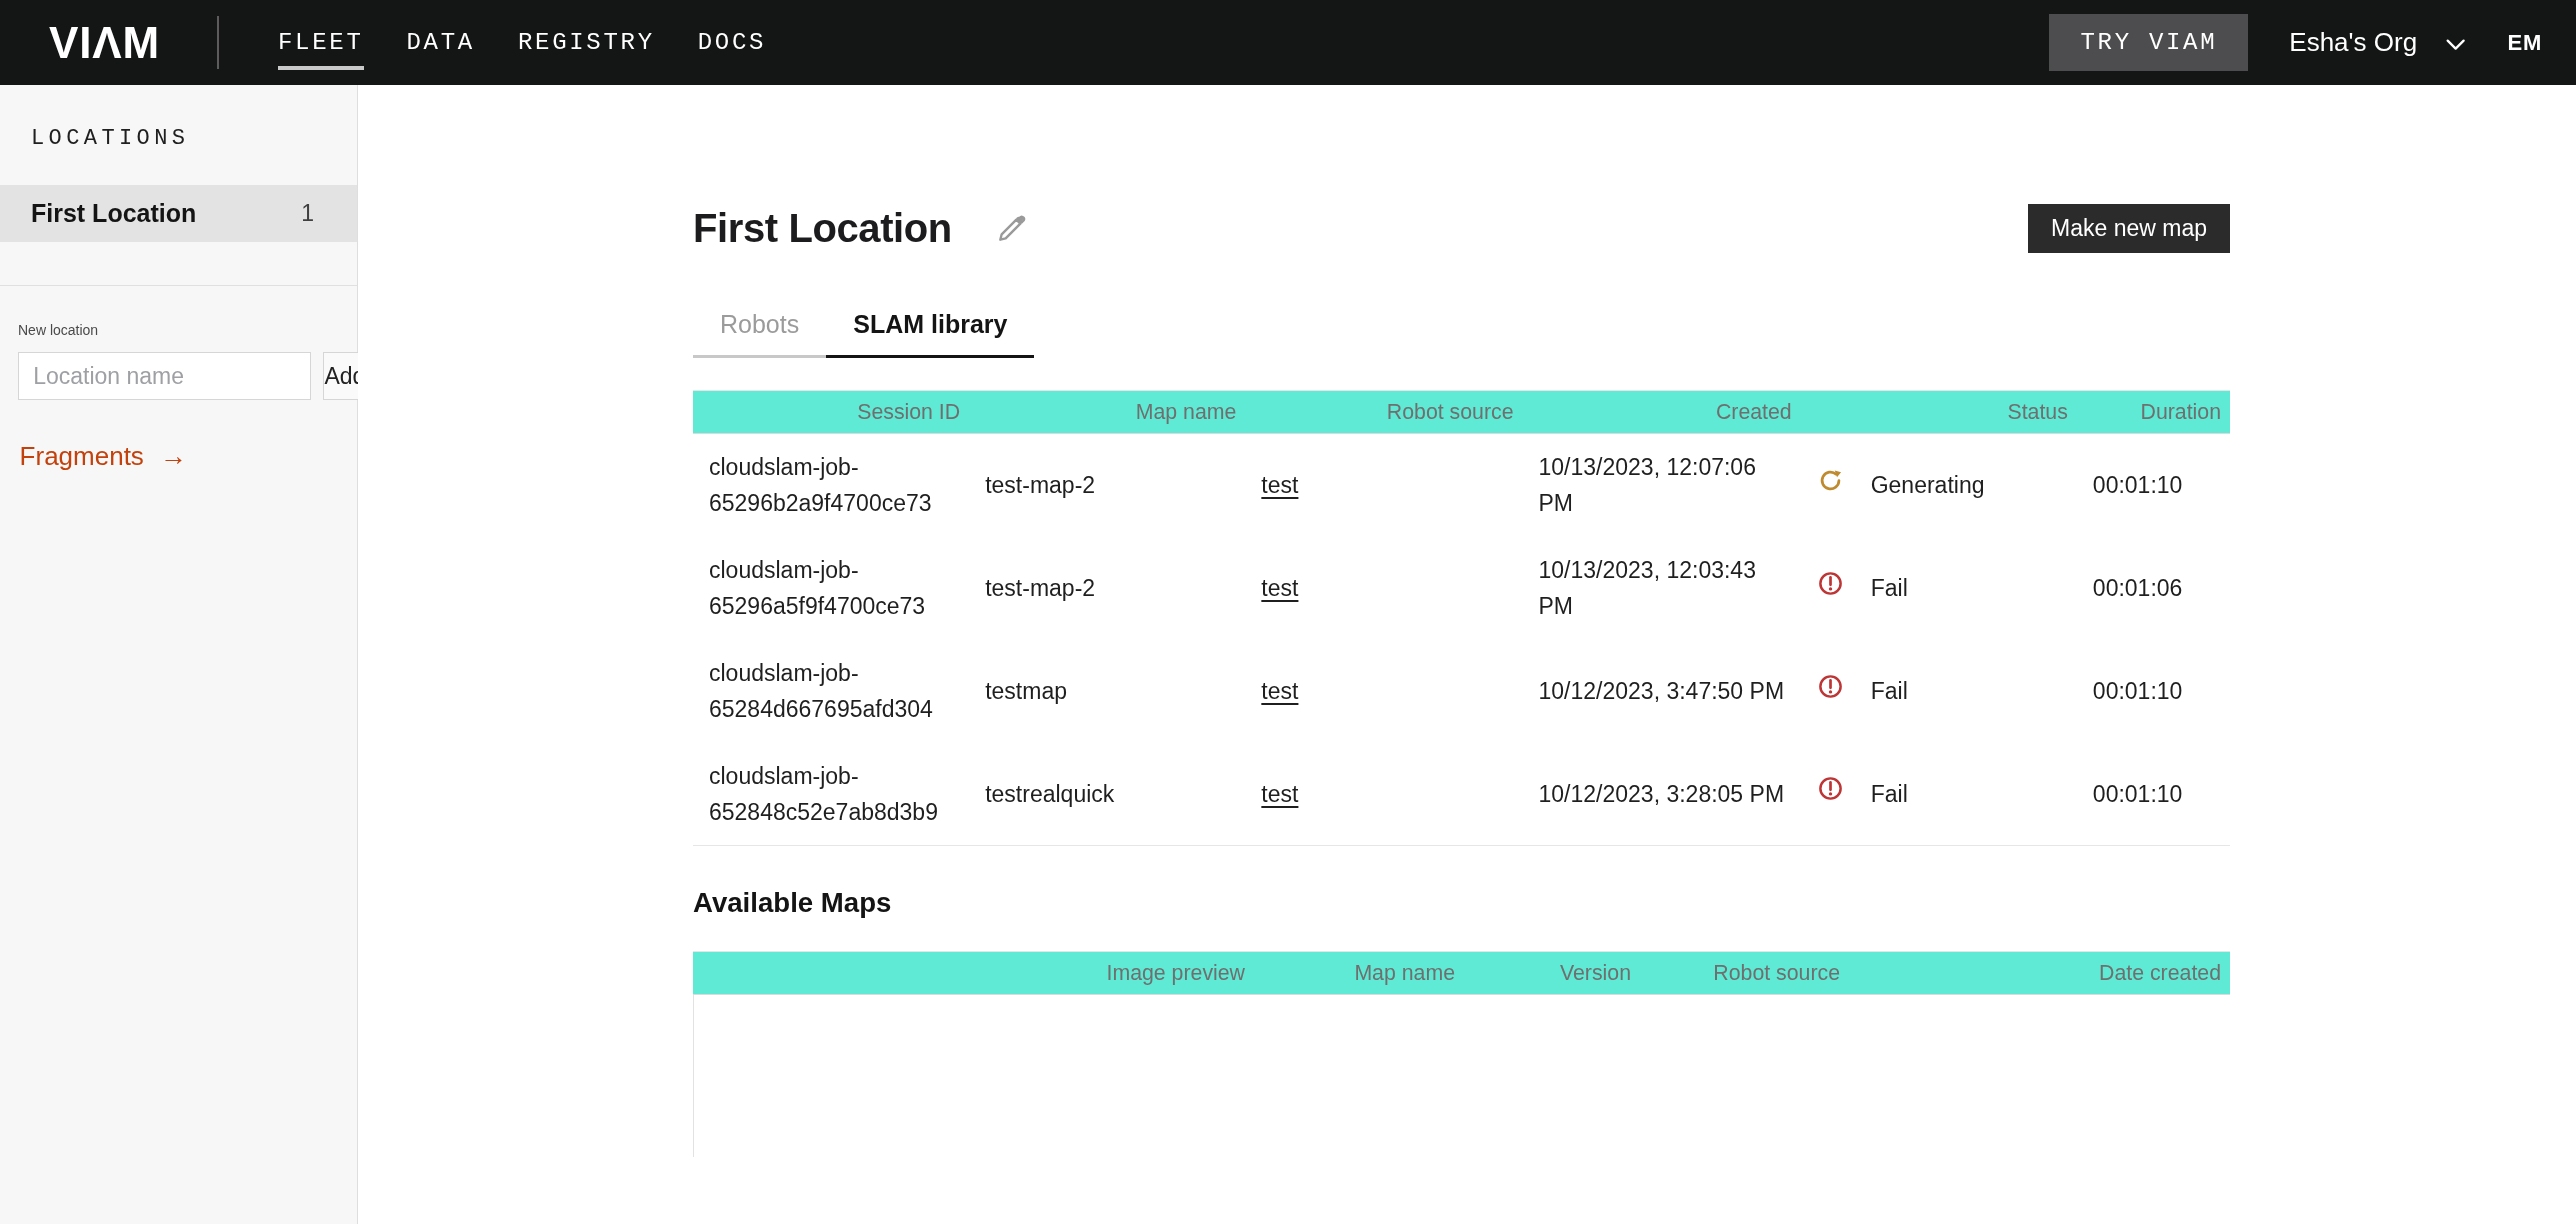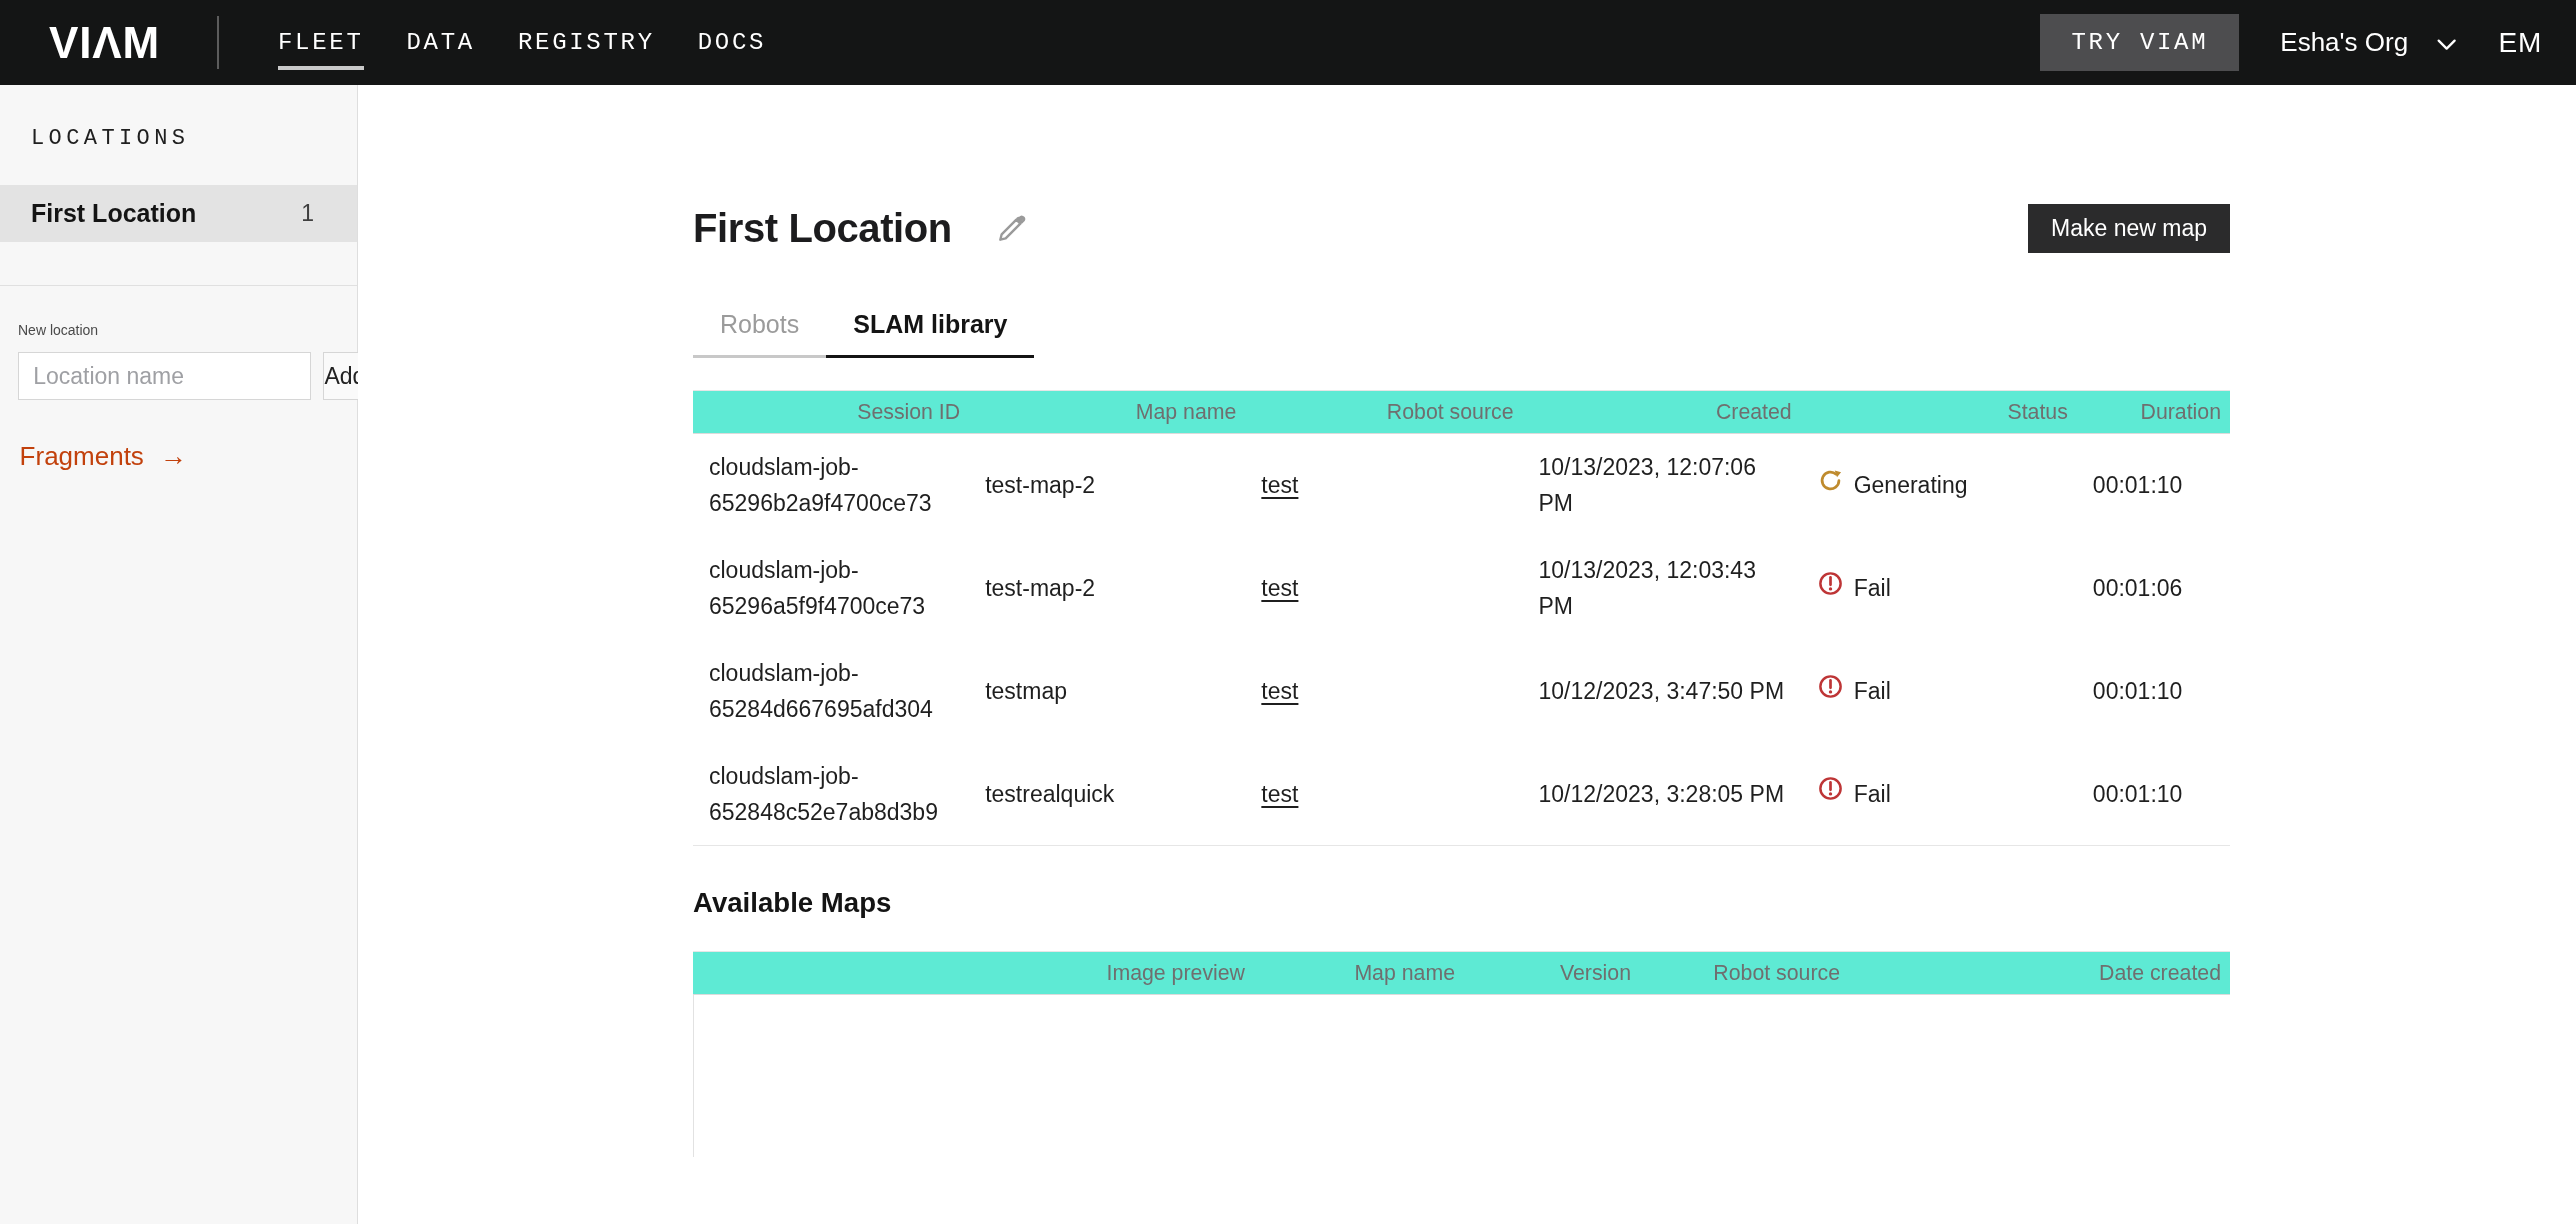--- a/index.html
+++ b/index.html
@@ -15,21 +15,21 @@
   .nav-link { position:relative; font-family:"Liberation Mono","DejaVu Sans Mono",monospace;
               font-size:24px; letter-spacing:2.7px; color:#fff; line-height:85px;
               margin-right:43px; text-decoration:none; cursor:pointer; }
   .nav-link.active::after { content:""; position:absolute; left:0; right:0; bottom:15px;
               height:3.6px; background:#c9c9c9; }
   .nav-right { margin-left:auto; display:flex; align-items:center; gap:41px; }
   .try-viam { background:#4d4d4f; color:#fff; border:none; cursor:pointer;
               font-family:"Liberation Mono","DejaVu Sans Mono",monospace;
               font-size:24px; letter-spacing:2.7px; padding:15px 31px; }
   .org { display:flex; align-items:center; gap:28px; font-size:26px; cursor:pointer; }
-  .avatar { font-size:28px; font-weight:400; letter-spacing:0.9px; cursor:pointer; margin-right:14.2px; }
+  .avatar { font-size:22px; font-weight:700; letter-spacing:0.9px; cursor:pointer; margin-right:14.2px; }
 
   
   .page { display:flex; height:1140px; }
 
   
   .sidebar { width:358px; flex-shrink:0; background:#f7f7f7; border-right:1.8px solid #dedede; }
   .side-heading { font-family:"Liberation Mono","DejaVu Sans Mono",monospace;
                   font-size:22px; letter-spacing:4.4px; color:#202020; margin:41px 0 0 31px; }
   .loc-row { margin-top:34px; height:57px; background:#e3e3e3; display:flex; align-items:center;
              justify-content:space-between; padding:0 43px 0 31px; cursor:pointer; }
@@ -66,21 +66,21 @@
   .section-heading { margin-top:36px; font-size:27.6px; font-weight:700; color:#141414; }
 
   table { border-collapse:collapse; table-layout:fixed; width:1537px; margin-top:32px; }
   th { background:#5eead4; border-top:0.9px solid #e6e6e6; border-bottom:0.9px solid #dbdbdb;
        height:43px; font-weight:400; font-size:21.3px; color:#6f6f6f; text-align:right;
        padding:0 9px 0 16px; }
   td { height:103px; font-size:23px; color:#1f1f1f; padding:0 9px 0 16px;
        vertical-align:middle; line-height:36px; overflow:hidden; }
   tbody tr:last-child td { border-bottom:0.9px solid #e6e6e6; }
   .robot-link { color:#1f1f1f; text-decoration:underline; text-underline-offset:4.4px; cursor:pointer; }
-  .status { display:flex; align-items:center; gap:10px; }
+  .status { display:flex; align-items:center; gap:27px; }
   .status svg { flex-shrink:0; }
 
   .avail-body { width:1537px; height:162px; border-left:0.9px solid #e2e2e2; background:#fff; }
 </style>
 </head>
 <body>
 
 <header class="navbar">
   <div class="logo">VIΛM</div>
   <div class="nav-divider"></div>

